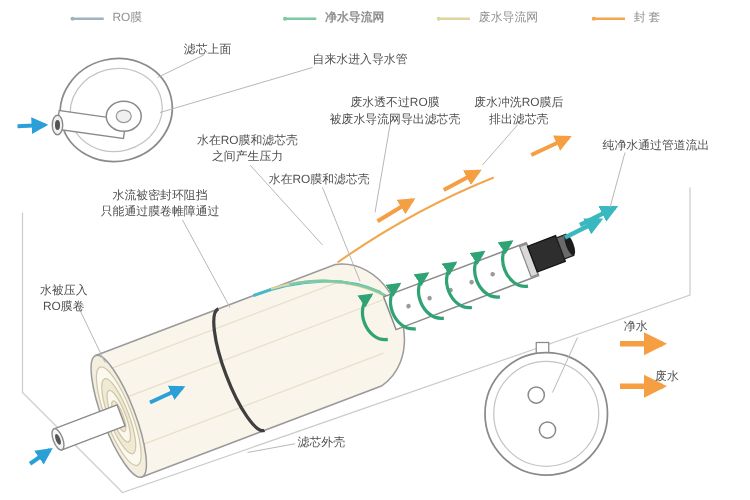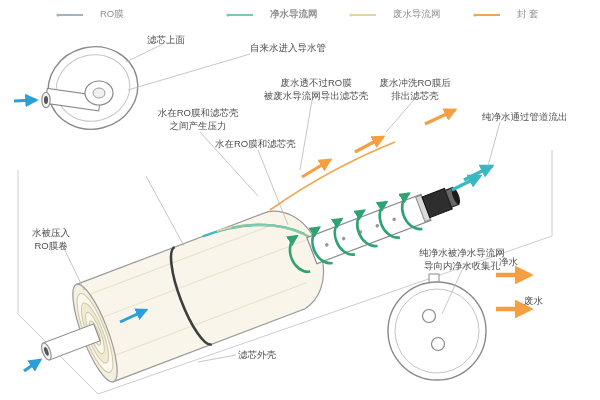--- a/index.html
+++ b/index.html
@@ -1,21 +1,21 @@
 <!DOCTYPE html>
 <html><head>
 <meta charset="utf-8">
 <style>
   html,body{margin:0;padding:0;background:#fff;}
   .stage{position:relative;width:600px;height:400px;background:#ffffff;overflow:hidden;
          font-family:"Liberation Sans","DejaVu Sans",sans-serif;}
   svg.scene{position:absolute;left:0;top:0;}
   .lbl{position:absolute;font-size:9.5px;line-height:1.38;color:#4f4f4f;white-space:pre-line;}
   .c{text-align:center;}
-  .legend-item{position:absolute;top:8px;display:flex;align-items:center;gap:15px;
+  .legend-item{position:absolute;top:8px;display:flex;align-items:center;gap:5px;
                font-size:9.5px;color:#8f8f8f;}
   .legend-item svg{display:block;}
 </style>
 </head>
 <body>
 
 <div class="stage">
 
   <svg class="scene" width="600" height="400" viewBox="0 0 600 400">
     <defs>
@@ -185,22 +185,22 @@
 
   <div class="lbl" style="left:147px;top:33px;">滤芯上面</div>
   <div class="lbl" style="left:250px;top:41px;">自来水进入导水管</div>
   <div class="lbl c" style="left:148px;top:106px;width:100px;">水在RO膜和滤芯壳
 之间产生压力</div>
   <div class="lbl c" style="left:258px;top:76px;width:116px;">废水透不过RO膜
 被废水导流网导出滤芯壳</div>
   <div class="lbl c" style="left:372px;top:76px;width:86px;">废水冲洗RO膜后
 排出滤芯壳</div>
   <div class="lbl" style="left:482px;top:110px;">纯净水通过管道流出</div>
+  <div class="lbl c" style="left:76px;top:150px;width:104px;">水流被密封环阻挡
+只能通过膜卷帷障通过</div>
   <div class="lbl" style="left:215px;top:137px;">水在RO膜和滤芯壳</div>
   <div class="lbl c" style="left:28px;top:226px;width:46px;">水被压入
 RO膜卷</div>
-  <div class="lbl c" style="left:416px;top:246px;width:92px;">纯净水被净水导流网
-导向内净水收集孔</div>
   <div class="lbl" style="left:499px;top:255px;">净水</div>
-  <div class="lbl" style="left:524px;top:295px;font-family:Liberation Serif, serif;">废水</div>
+  <div class="lbl" style="left:524px;top:295px;">废水</div>
   <div class="lbl" style="left:238px;top:348px;">滤芯外壳</div>
 
 </div>
 
 </body></html>

